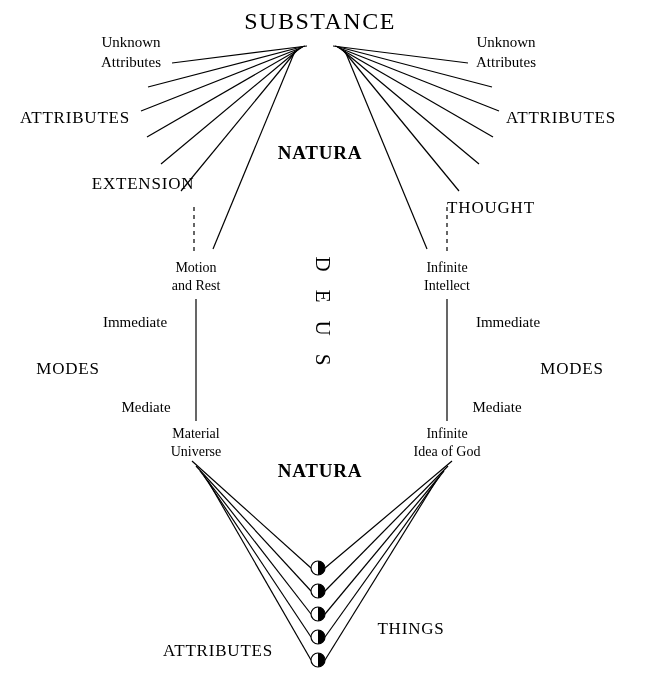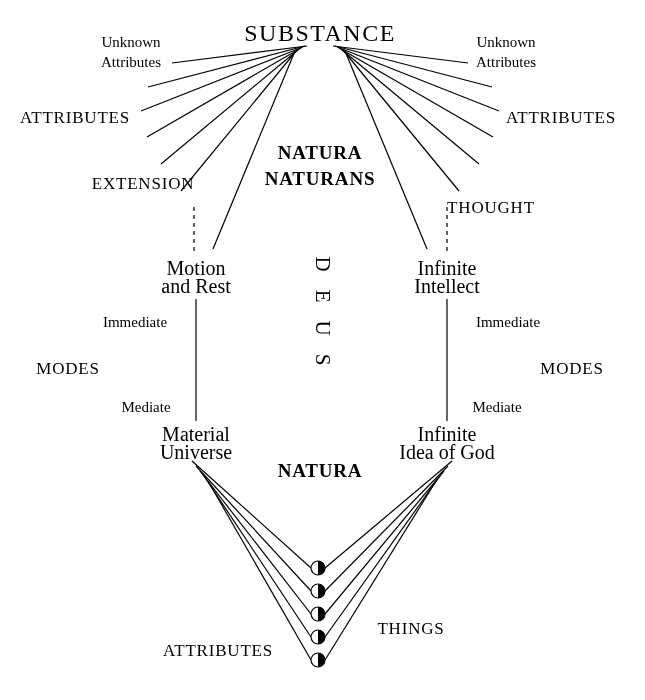--- a/index.html
+++ b/index.html
@@ -19,21 +19,21 @@
     position: absolute;
     transform: translateX(-50%);
     text-align: center;
     white-space: nowrap;
     color: #000;
   }
   .fs24 { font-size: 24px; letter-spacing: 1.5px; }
   .fs19 { font-size: 19px; letter-spacing: 0.8px; line-height: 26px; font-weight: bold; }
   .fs17 { font-size: 17px; letter-spacing: 0.8px; }
   .fs15 { font-size: 15px; line-height: 20px; }
-  .fs14 { font-size: 20px; line-height: 18px; }
+  .fs14 { font-size: 14px; line-height: 18px; }
   .deus {
     font-size: 21px;
     letter-spacing: 18px;
     transform: translate(-50%, -50%) rotate(90deg);
     white-space: nowrap;
   }
 </style>
 </head>
 <body>
 
@@ -94,39 +94,38 @@
       <path d="M318 584 A7 7 0 0 1 318 598 Z" fill="#000"></path>
       <circle cx="318" cy="614" r="7" fill="#fff" stroke="#000" stroke-width="1.2"></circle>
       <path d="M318 607 A7 7 0 0 1 318 621 Z" fill="#000"></path>
       <circle cx="318" cy="637" r="7" fill="#fff" stroke="#000" stroke-width="1.2"></circle>
       <path d="M318 630 A7 7 0 0 1 318 644 Z" fill="#000"></path>
       <circle cx="318" cy="660" r="7" fill="#fff" stroke="#000" stroke-width="1.2"></circle>
       <path d="M318 653 A7 7 0 0 1 318 667 Z" fill="#000"></path>
     </g>
   </svg>
 
-  <div class="lbl fs24" style="left:320px; top:20px">SUBSTANCE</div>
+  <div class="lbl fs24" style="left:320px; top:8px">SUBSTANCE</div>
 
   <div class="lbl fs15" style="left:131px; top:32px">
     <div>Unknown</div>
     <div>Attributes</div>
   </div>
 
   <div class="lbl fs15" style="left:506px; top:32px">
     <div>Unknown</div>
     <div>Attributes</div>
   </div>
 
   <div class="lbl fs17" style="left:75px; top:108px">ATTRIBUTES</div>
 
   <div class="lbl fs17" style="left:561px; top:108px">ATTRIBUTES</div>
 
   <div class="lbl fs19" style="left:320px; top:140px">
     <div>NATURA</div>
-    <div>NATURANS</div>
   </div>
 
   <div class="lbl fs17" style="left:143px; top:174px">EXTENSION</div>
 
   <div class="lbl fs17" style="left:491px; top:198px">THOUGHT</div>
 
   <div class="lbl fs14" style="left:196px; top:259px">
     <div>Motion</div>
     <div>and Rest</div>
   </div>

